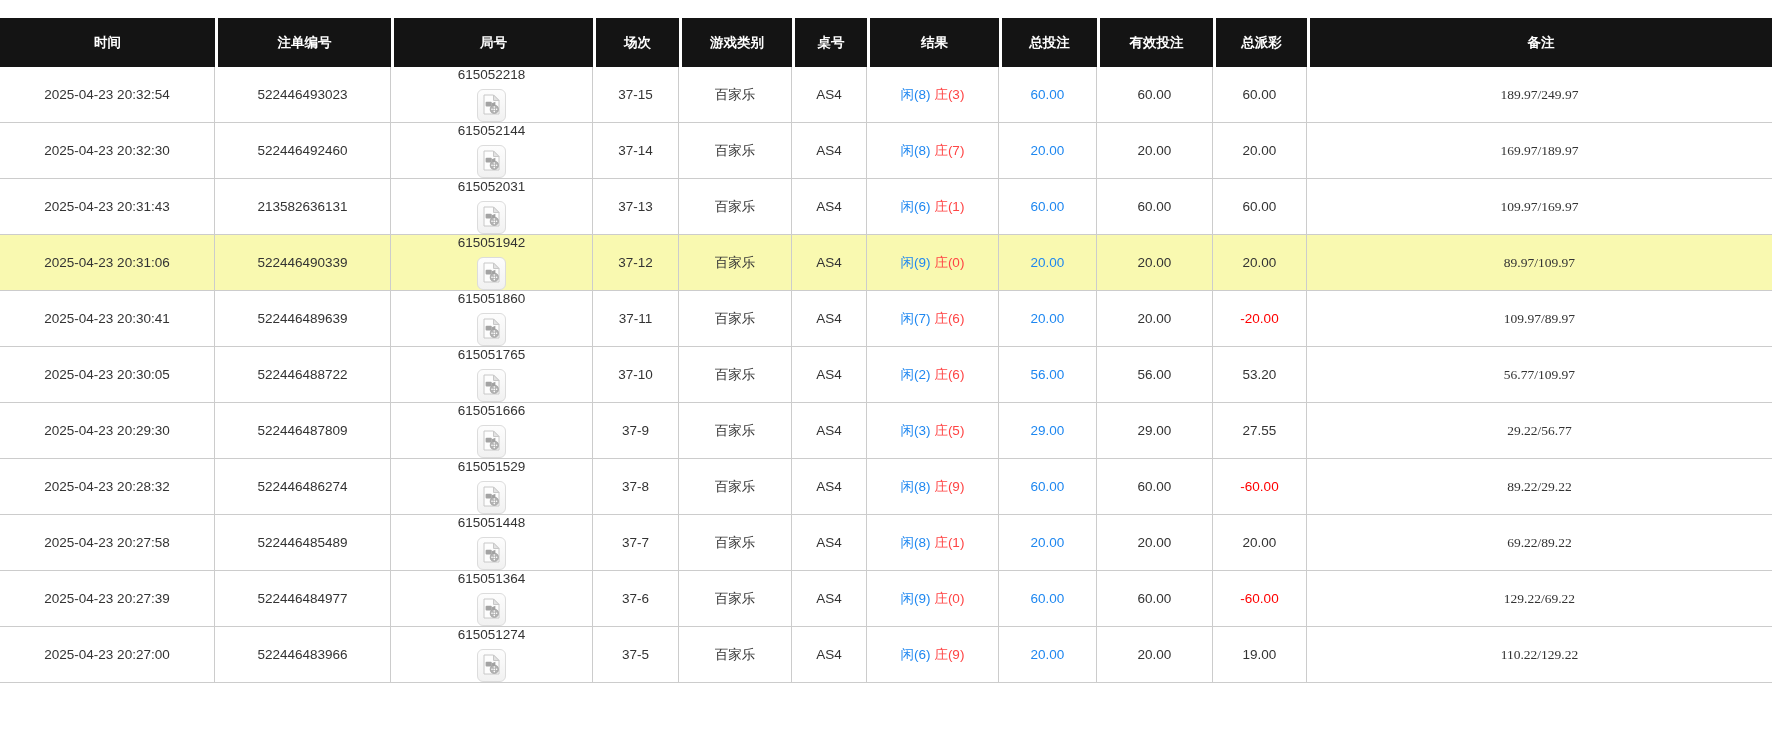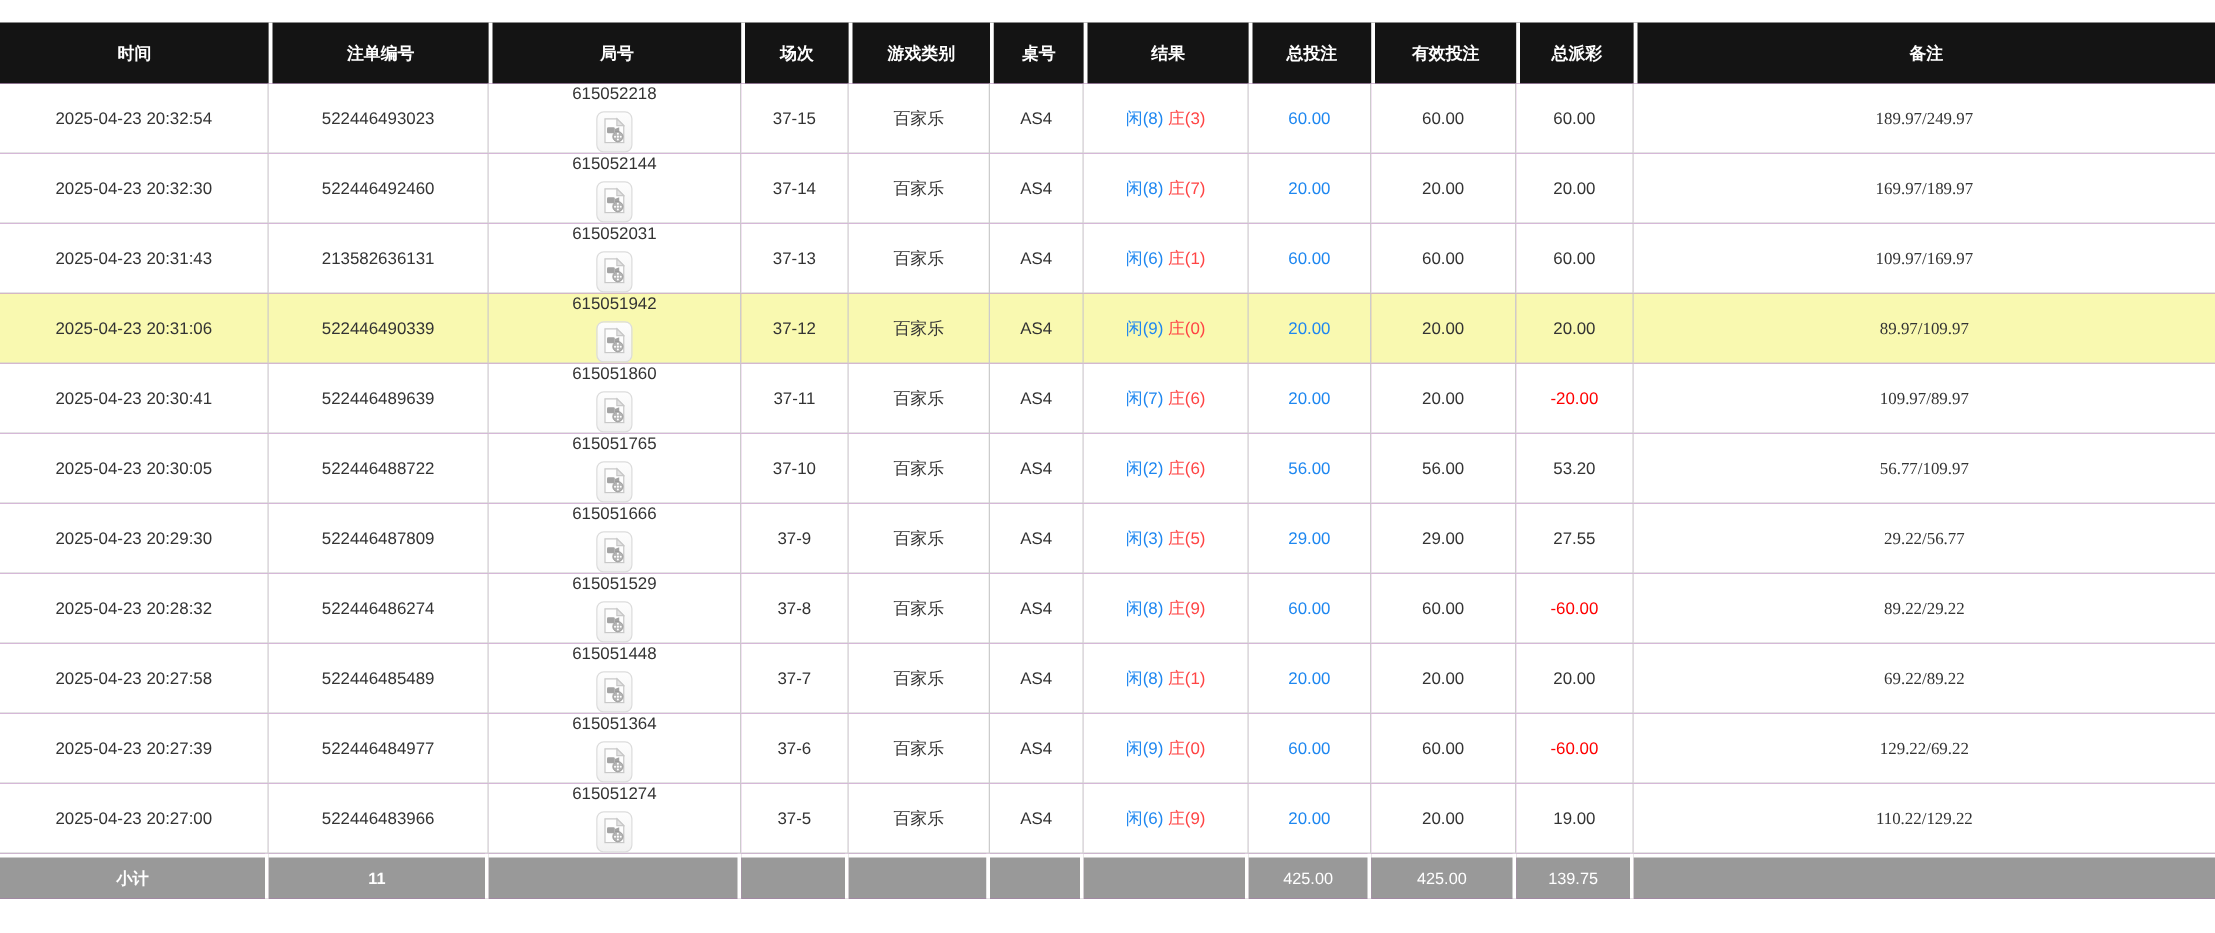--- a/index.html
+++ b/index.html
@@ -464,28 +464,15 @@
             </span></td>
           <td>37-5</td>
           <td>百家乐</td>
           <td>AS4</td>
           <td><span class="player">闲(6)</span> <span class="banker">庄(9)</span></td>
           <td class="amount-blue">20.00</td>
           <td>20.00</td>
           <td>19.00</td>
           <td>110.22/129.22</td>
         </tr>
-        <tr class="summary">
-          <td class="lbl">小计</td>
-          <td class="cnt">11</td>
-          <td></td>
-          <td></td>
-          <td></td>
-          <td></td>
-          <td></td>
-          <td>425.00</td>
-          <td>425.00</td>
-          <td>139.75</td>
-          <td></td>
-        </tr>
       </tbody>
   </table>
 </div>
 
 </body></html>

